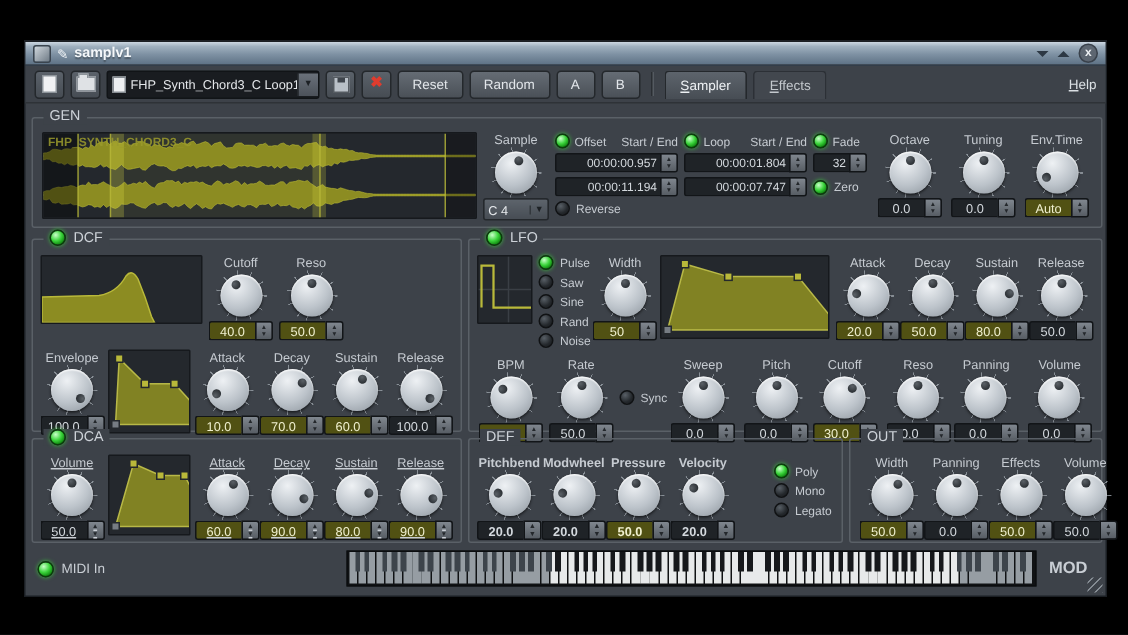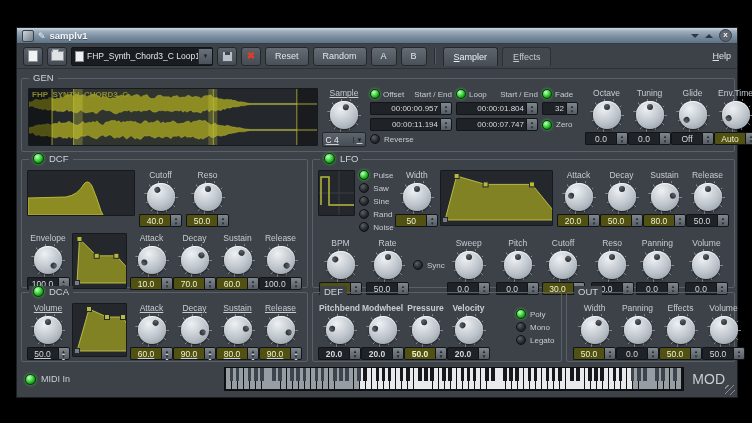--- a/index.html
+++ b/index.html
@@ -98,21 +98,21 @@
   .ledrow{display:flex;align-items:center;gap:4px;color:#c6cbd1;}
   
   .statusbar{position:absolute;left:8px;right:8px;top:338px;height:26px;display:flex;align-items:center;}
   .midilabel{font-size:9px;color:#c9ced4;margin-left:5px;}
   #kbd{position:relative;width:458px;height:22px;background:#101214;border:1px solid #0b0d0f;
     margin-left:auto;}
   .wkey{position:absolute;top:0;height:21px;background:#e7e9ea;}
   .wkey.dim{background:#969da3;}
   .bkey{position:absolute;top:0;height:13px;background:#16181b;z-index:2;}
   .bkey.dim{background:#3d444b;}
-  .modlabel{font-size:14px;font-weight:normal;color:#c9ced4;margin:0 4px 0 8px;}
+  .modlabel{font-size:11px;font-weight:bold;color:#c9ced4;margin:0 4px 0 8px;}
   .grip{position:absolute;right:2px;bottom:2px;width:10px;height:10px;
     background:repeating-linear-gradient(135deg,transparent 0 2px,#858c93 2px 3px,transparent 3px 4px);}
 </style>
 </head>
 <body>
 
 <div class="stage">
   <div class="window">
 
     <div class="titlebar">
@@ -174,21 +174,21 @@
               <rect x="267.84000000000003" y="0" width="20.159999999999986" height="56" fill="rgba(0,0,0,0.3)"></rect>
               <rect x="44.64" y="0" width="9" height="56" fill="rgba(225,225,70,0.25)"></rect>
               <rect x="179.32" y="0" width="9" height="56" fill="rgba(225,225,70,0.22)"></rect>
               <line x1="23.04" y1="0" x2="23.04" y2="56" stroke="#b9b93a" stroke-opacity="0.8"></line>
               <line x1="44.64" y1="0" x2="44.64" y2="56" stroke="#b9b93a" stroke-opacity="0.8"></line>
               <line x1="184.32" y1="0" x2="184.32" y2="56" stroke="#b9b93a" stroke-opacity="0.8"></line>
               <line x1="267.84000000000003" y1="0" x2="267.84000000000003" y2="56" stroke="#b9b93a" stroke-opacity="0.8"></line>
             </svg>
           <div class="wavelabel">FHP_SYNTH_CHORD3_C</div>
         </div>
-        <div style="width:42px;flex:none;text-decoration:underline;">
+        <div style="width:42px;flex:none;">
             <div class="knobcol">
               <div class="klabel">Sample</div>
               <div class="knob">
                 <div class="cap"></div>
                 <div class="arm" style="transform:rotate(373.5deg)">
                   <div class="dot"></div>
                 </div>
               </div>
               <div class="minicombo">
                 <span class="mval">C 4</span>
@@ -257,33 +257,20 @@
             <div class="knobcol">
               <div class="klabel">Tuning</div>
               <div class="knob">
                 <div class="cap"></div>
                 <div class="arm" style="transform:rotate(360deg)">
                   <div class="dot"></div>
                 </div>
               </div>
               <div class="valuebox">
                 <span class="val">0.0</span>
-                <span class="spin">▴<br>▾</span>
-              </div>
-            </div>
-            <div class="knobcol">
-              <div class="klabel">Glide</div>
-              <div class="knob">
-                <div class="cap"></div>
-                <div class="arm" style="transform:rotate(233.1deg)">
-                  <div class="dot"></div>
-                </div>
-              </div>
-              <div class="valuebox">
-                <span class="val">Off</span>
                 <span class="spin">▴<br>▾</span>
               </div>
             </div>
             <div class="knobcol">
               <div class="klabel">Env.Time</div>
               <div class="knob">
                 <div class="cap"></div>
                 <div class="arm" style="transform:rotate(246.6deg)">
                   <div class="dot"></div>
                 </div>

